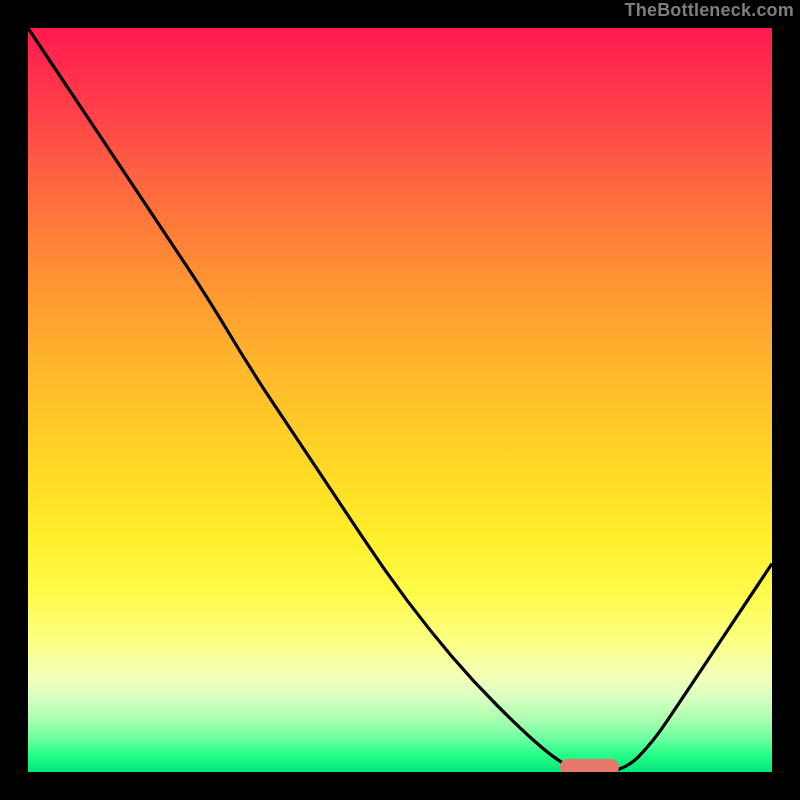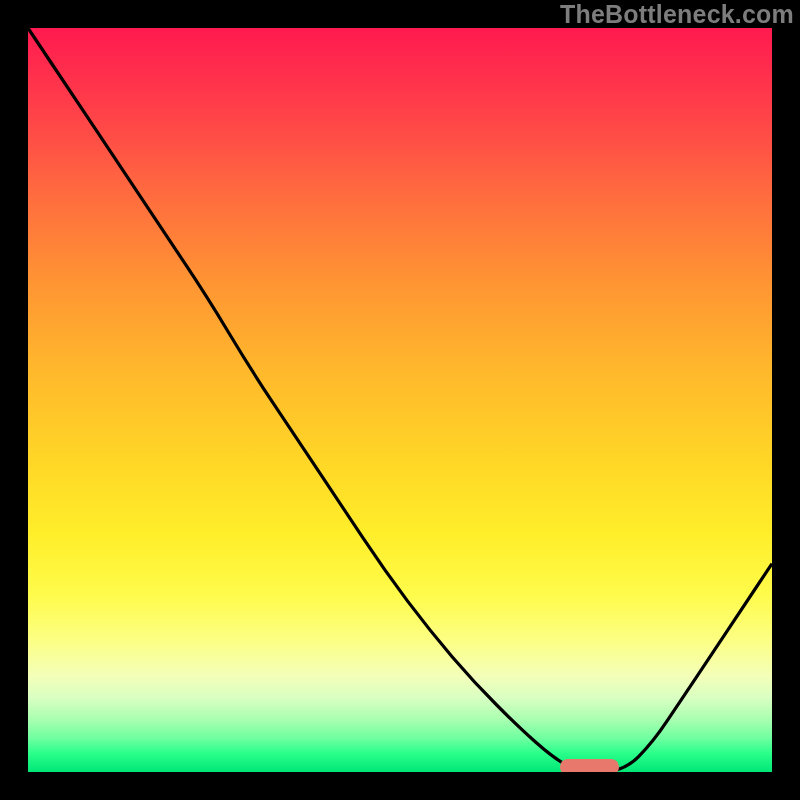--- a/index.html
+++ b/index.html
@@ -66,21 +66,21 @@
     position: absolute;
     background: #e8786c;
     border-radius: 9px;
     height: 16px;
   }
   .watermark {
     position: absolute;
     top: 0;
     right: 6px;
     font-family: Arial, Helvetica, sans-serif;
-    font-size: 25px;
+    font-size: 18px;
     font-weight: 600;
     color: #7d7d7d;
     letter-spacing: 0.2px;
     user-select: none;
   }
 </style>
 </head>
 <body>
 
 <div class="frame">

